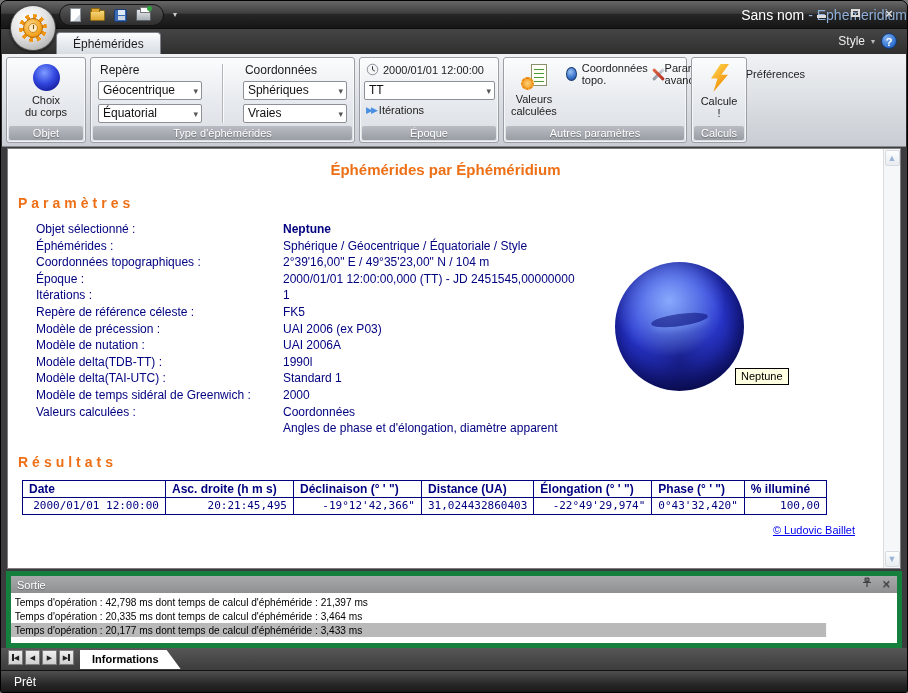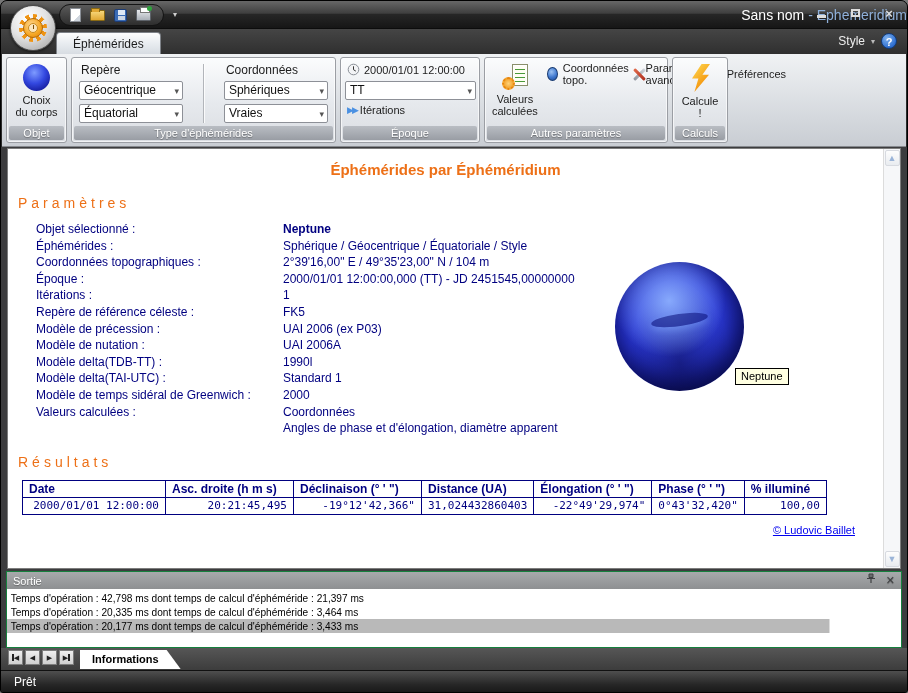--- a/index.html
+++ b/index.html
@@ -68,21 +68,21 @@
             background:linear-gradient(#fbfcfd,#e6e9ed 55%,#dadde2);
             box-shadow:inset 0 0 0 1px rgba(255,255,255,.65); padding:4px 4px 17px 4px; }
   .rgroup-label { position:absolute; left:2px; right:2px; bottom:2px; height:14px; border-radius:2px;
                   background:linear-gradient(#b9bdc3,#999da4); color:#fff; font-size:11px; text-align:center;
                   line-height:14px; text-shadow:0 1px 1px rgba(0,0,0,.35); }
   .bigbtn { height:100%; display:flex; flex-direction:column; align-items:center; justify-content:flex-start;
             font-size:11px; color:#1c1c1c; text-align:center; padding:2px 3px; border-radius:3px; cursor:default; }
   .bigbtn .cap { line-height:12px; margin-top:3px; }
   .mini-planet { width:27px; height:27px; border-radius:50%;
         background:radial-gradient(circle at 42% 32%, #7e9bff, #3348e0 45%, #1a23a8 75%, #090d55); }
-  .g-objet { width:61px; }
+  .g-objet { width:80px; }
   .g-type { width:265px; display:flex; gap:16px; }
   .type-col { width:126px; padding:0 3px; }
   .type-sep { width:1px; background:#b2b5ba; box-shadow:1px 0 0 rgba(255,255,255,.8); margin:2px 1px; }
   .col-caption { font-size:12px; color:#1c1c1c; margin:1px 0 4px 2px; }
   .dropdown { position:relative; height:19px; background:#fff; border:1px solid #8d9097; border-radius:2px;
               font-size:12px; color:#111; line-height:17px; padding:0 14px 0 4px; margin-bottom:4px; cursor:default; }
   .dropdown .arrow { position:absolute; right:3px; top:1px; font-size:9px; color:#555; }
   .g-epoque { width:140px; padding-top:5px; }
   .date-btn { display:flex; align-items:center; gap:4px; font-size:11px; color:#1c1c1c; margin:0 0 5px 2px; cursor:default; }
   .iter-btn { display:flex; align-items:center; gap:3px; font-size:11px; color:#1c1c1c; margin:4px 0 0 2px; cursor:default; }
@@ -110,21 +110,21 @@
   .icon-tools::after { content:""; position:absolute; left:6px; top:0; width:3px; height:15px; background:linear-gradient(#e06a4a,#b03020); transform:rotate(-45deg); border-radius:1px; }
   .icon-pencilpad { position:relative; width:14px; height:14px; background:#fffdf2; border:1px solid #98948a; }
   .icon-pencilpad::after { content:""; position:absolute; left:1px; top:4px; width:14px; height:3px;
         background:linear-gradient(90deg,#f0a23a 80%, #6b4a1c 80%); transform:rotate(-35deg); border-radius:1px; }
 
   
   .workspace { position:absolute; top:146px; left:0; right:0; height:424px; background:#3c3c3e; padding:1px 6px 2px 6px; }
   .content-frame { display:flex; height:100%; border:1px solid #7d7d7d; background:#fff; }
   .content { position:relative; flex:1; overflow:hidden; font-size:12px; color:#000080; }
   .doc-title { margin-top:12px; text-align:center; font-size:15px; font-weight:bold; color:#ed7017; }
-  .section-h { margin:17px 0 10px 10px; font-size:14px; font-weight:normal; color:#ed7017; letter-spacing:4px; }
+  .section-h { margin:17px 0 10px 10px; font-size:14px; font-weight:bold; color:#ed7017; letter-spacing:4px; }
   .params { margin-left:28px; }
   .prow { display:flex; line-height:16.6px; }
   .prow .plabel { width:247px; }
   .prow .pvalue { white-space:pre; }
   .pvalue.bold { font-weight:bold; }
   .pvalue2 { margin-left:247px; line-height:16.6px; }
   .planet { position:absolute; left:607px; top:113px; width:129px; height:129px; border-radius:50%;
       background:
         radial-gradient(circle at 42% 30%, rgba(140,175,255,.95), rgba(60,90,230,0) 48%),
         radial-gradient(ellipse at 50% 78%, rgba(10,10,80,.55), rgba(0,0,0,0) 55%),
@@ -142,21 +142,21 @@
   .credit { position:absolute; right:28px; top:375px; font-size:11px; }
   .credit a { color:#0000ee; }
 
   
   .vscroll { width:17px; background:#f6f7f9; border-left:1px solid #dcdcdc; display:flex; flex-direction:column; justify-content:space-between; align-items:center; padding:1px; }
   .scroll-btn { width:15px; height:16px; background:linear-gradient(#fdfdfd,#e9ecf0); border:1px solid #d7dae0; border-radius:2px;
                 color:#9ab4d8; font-size:9px; text-align:center; line-height:15px; cursor:default; }
 
   
   .sortie { position:absolute; top:570px; left:0; right:0; height:77px; background:#3c3c3e; padding:0 5px; }
-  .sortie-inner { height:100%; border:1px solid #15803d; background:#fff; display:flex; flex-direction:column; }
+  .sortie-inner { height:100%; border:5px solid #15803d; background:#fff; display:flex; flex-direction:column; }
   .sortie-title { height:17px; background:linear-gradient(#a7a9ab,#8e9092); display:flex; align-items:center;
                   padding:0 6px; color:#fff; font-size:11px; text-shadow:0 1px 1px rgba(0,0,0,.35); }
   .sortie-title .spacer { flex:1; }
   .pin-icon, .close-icon2 { color:#3f4042; font-size:11px; margin-left:10px; cursor:default; line-height:15px; }
   .sortie-body { flex:1; background:#fff; overflow:hidden; padding-top:2px; }
   .msg { font-size:11px; color:#000; line-height:14px; padding:0 4px; white-space:nowrap;
          font-family:"Liberation Sans", sans-serif; transform:scaleX(.92); transform-origin:left; }
   .msg.selected { background:#b9b9b9; }
 
   

